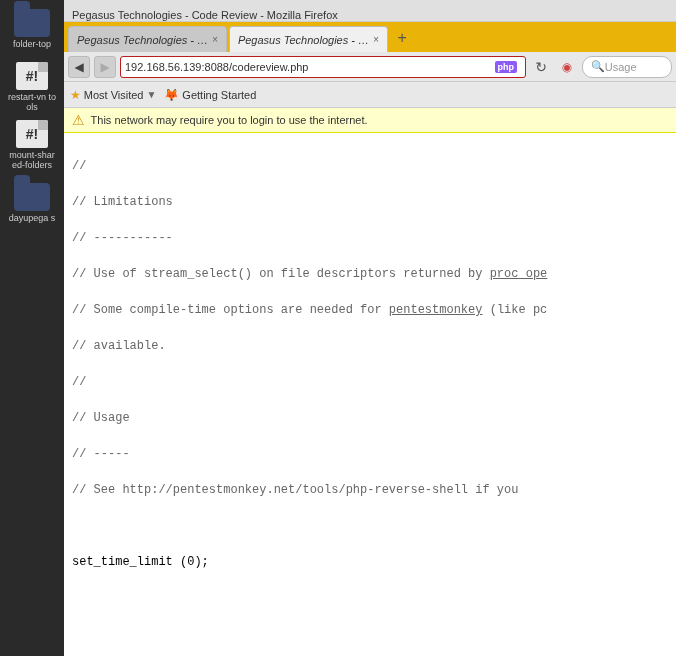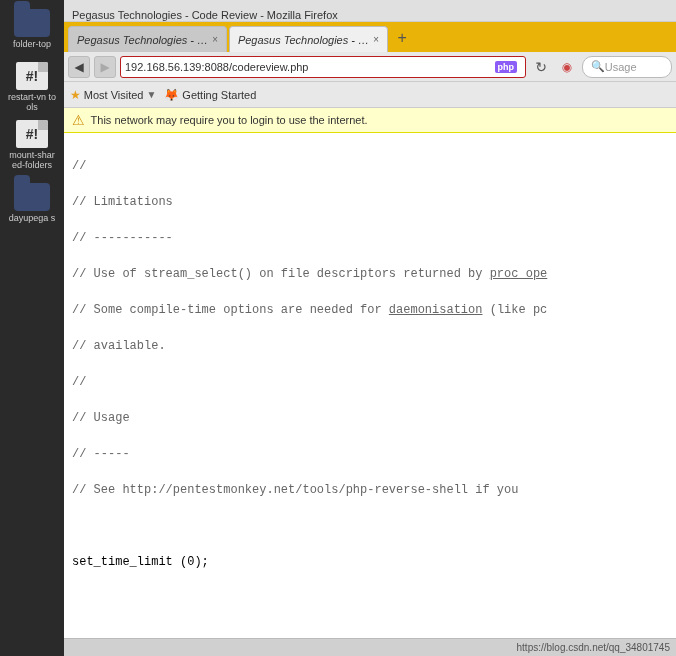--- a/index.html
+++ b/index.html
@@ -466,38 +466,35 @@
       <span class="notification-icon">⚠</span>
       <span>This network may require you to login to use the internet.</span>
     </div>
 
     <div class="code-area">
       <div class="code-content">
 <span class="code-line code-comment">//</span>
 <span class="code-line code-comment">// Limitations</span>
 <span class="code-line code-comment">// -----------</span>
 <span class="code-line code-comment">// Use of stream_select() on file descriptors returned by <span class="code-underline">proc_ope</span></span>
-<span class="code-line code-comment">// Some compile-time options are needed for <span class="code-underline">daemonisation</span> (like pc</span>
+<span class="code-line code-comment">// Some compile-time options are needed for <span class="code-underline">pentestmonkey</span> (like pc</span>
 <span class="code-line code-comment">// available.</span>
 <span class="code-line code-comment">//</span>
 <span class="code-line code-comment">// Usage</span>
 <span class="code-line code-comment">// -----</span>
 <span class="code-line code-comment">// See http://pentestmonkey.net/tools/php-reverse-shell if you</span>
 <span class="code-line"> </span>
 <span class="code-line code-normal">set_time_limit (0);</span>
 
 
 
 
 
 
 
 
 
       </div>
     </div>
 
-    <div class="status-bar">
-      <span>https://blog.csdn.net/qq_34801745</span>
-    </div>
 
   </div>
 </div>
 
 </body></html>

